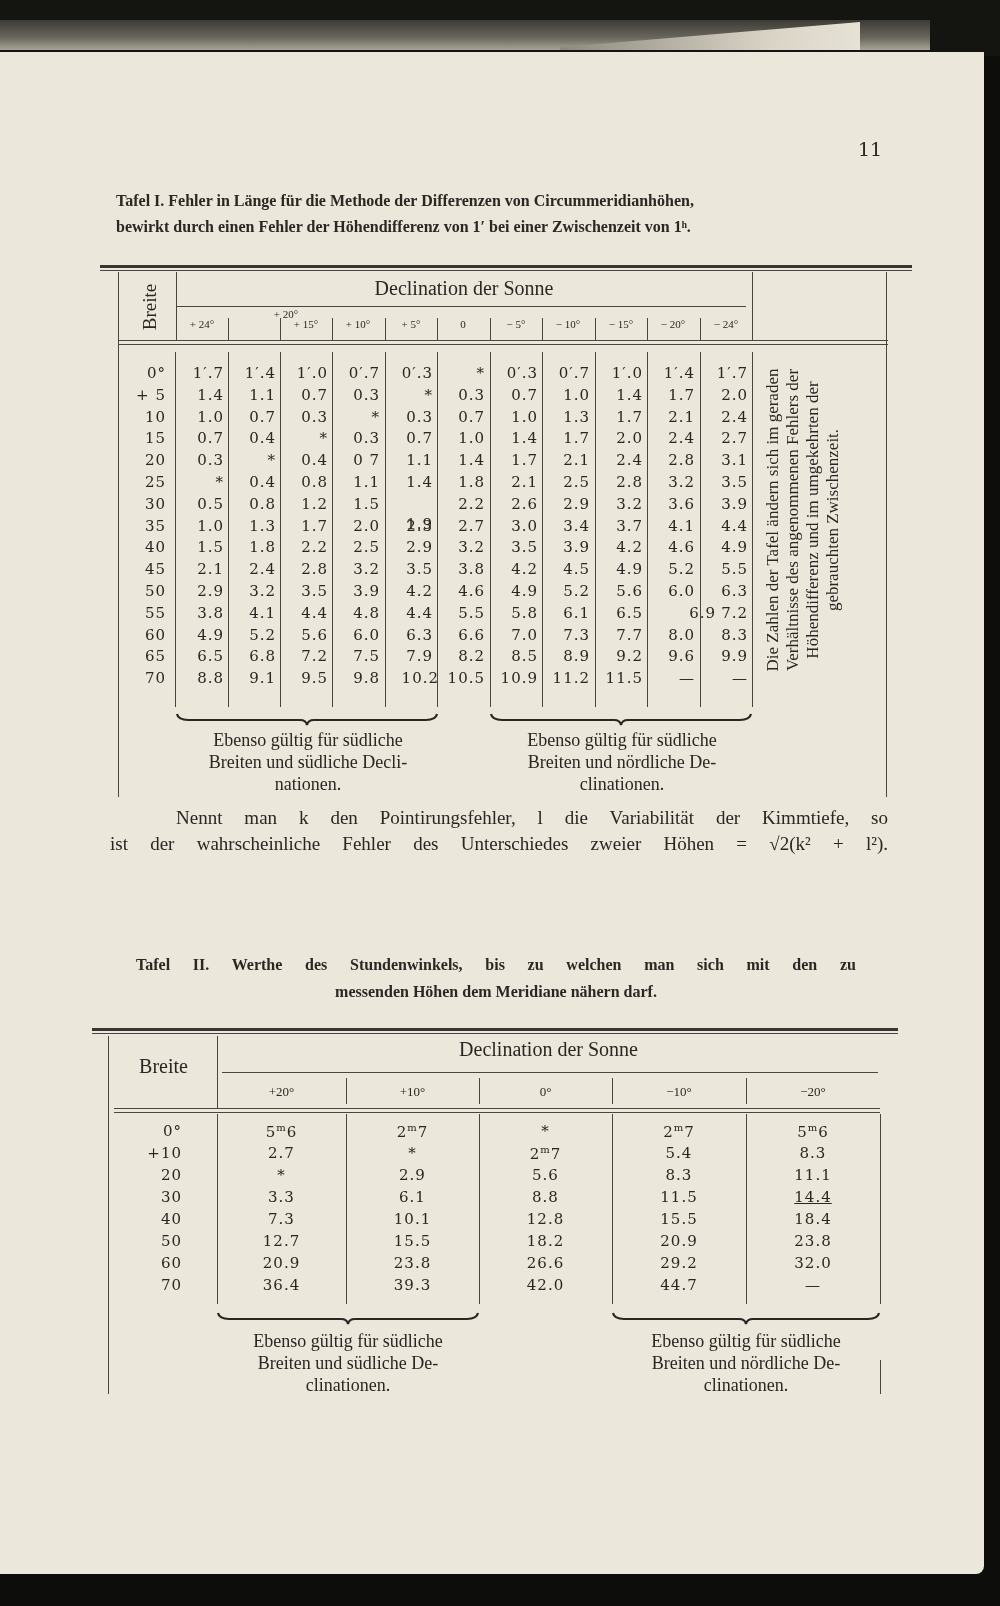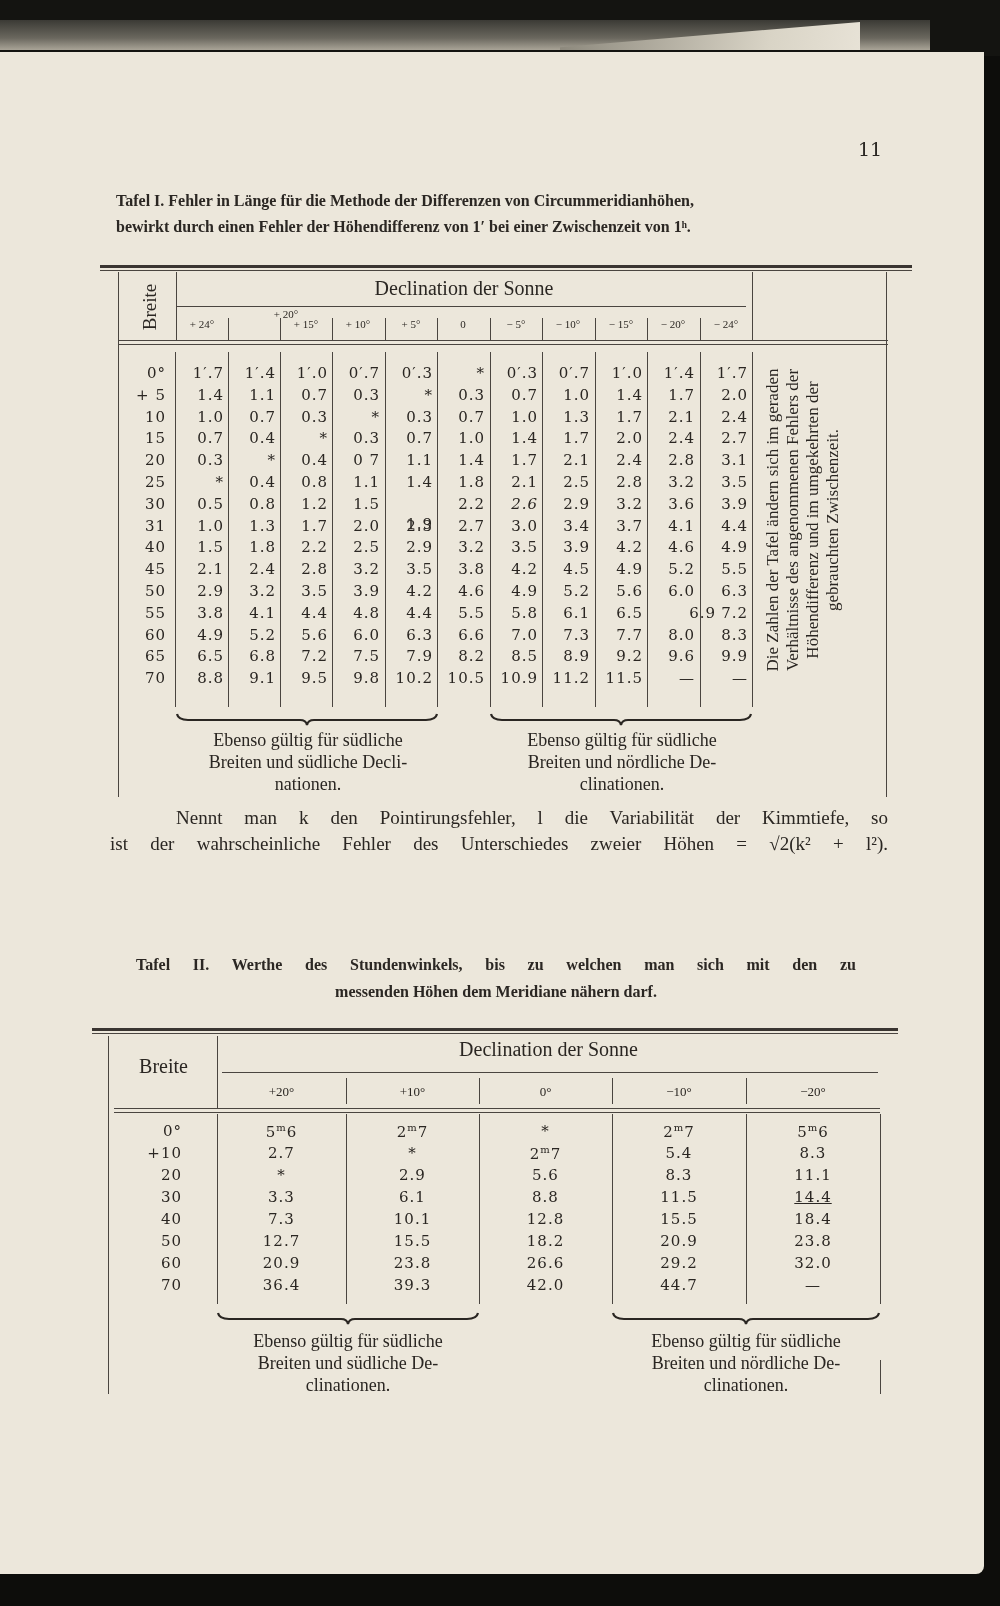--- a/index.html
+++ b/index.html
@@ -187,28 +187,28 @@
       <div class="cell" style="left: 580px; width: 48px;">3.5</div>
     </div>
     <div class="t1row" style="top: 494.8px; width: 640px;">
       <div class="cell" style="left: 0px; width: 46px;">30</div>
       <div class="cell" style="left: 56px; width: 48px;">0.5</div>
       <div class="cell" style="left: 108px; width: 48px;">0.8</div>
       <div class="cell" style="left: 160px; width: 48px;">1.2</div>
       <div class="cell" style="left: 212px; width: 48px;">1.5</div>
       <div class="cell" style="left: 265px; width: 48px; margin-top: 20px;">1.9</div>
       <div class="cell" style="left: 317px; width: 48px;">2.2</div>
-      <div class="cell" style="left: 370px; width: 48px; font-style: italic;">2.6</div>
+      <div class="cell" style="left: 370px; width: 48px;">2.6</div>
       <div class="cell" style="left: 422px; width: 48px;">2.9</div>
       <div class="cell" style="left: 475px; width: 48px;">3.2</div>
       <div class="cell" style="left: 527px; width: 48px;">3.6</div>
       <div class="cell" style="left: 580px; width: 48px;">3.9</div>
     </div>
     <div class="t1row" style="top: 516.6px; width: 640px;">
-      <div class="cell" style="left: 0px; width: 46px;">31</div>
+      <div class="cell" style="left: 0px; width: 46px;">35</div>
       <div class="cell" style="left: 56px; width: 48px;">1.0</div>
       <div class="cell" style="left: 108px; width: 48px;">1.3</div>
       <div class="cell" style="left: 160px; width: 48px;">1.7</div>
       <div class="cell" style="left: 212px; width: 48px;">2.0</div>
       <div class="cell" style="left: 265px; width: 48px;">2.3</div>
       <div class="cell" style="left: 317px; width: 48px;">2.7</div>
       <div class="cell" style="left: 370px; width: 48px;">3.0</div>
       <div class="cell" style="left: 422px; width: 48px;">3.4</div>
       <div class="cell" style="left: 475px; width: 48px;">3.7</div>
       <div class="cell" style="left: 527px; width: 48px;">4.1</div>
@@ -297,21 +297,21 @@
       <div class="cell" style="left: 475px; width: 48px;">9.2</div>
       <div class="cell" style="left: 527px; width: 48px;">9.6</div>
       <div class="cell" style="left: 580px; width: 48px;">9.9</div>
     </div>
     <div class="t1row" style="top: 669.2px; width: 640px;">
       <div class="cell" style="left: 0px; width: 46px;">70</div>
       <div class="cell" style="left: 56px; width: 48px;">8.8</div>
       <div class="cell" style="left: 108px; width: 48px;">9.1</div>
       <div class="cell" style="left: 160px; width: 48px;">9.5</div>
       <div class="cell" style="left: 212px; width: 48px;">9.8</div>
-      <div class="cell" style="left: 265px; width: 48px;">10.2</div>
+      <div class="cell" style="left: 271px; width: 48px;">10.2</div>
       <div class="cell" style="left: 317px; width: 48px;">10.5</div>
       <div class="cell" style="left: 370px; width: 48px;">10.9</div>
       <div class="cell" style="left: 422px; width: 48px;">11.2</div>
       <div class="cell" style="left: 475px; width: 48px;">11.5</div>
       <div class="cell" style="left: 527px; width: 48px;">—</div>
       <div class="cell" style="left: 580px; width: 48px;">—</div>
     </div>
   </div>
 
 <div class="vnote">

